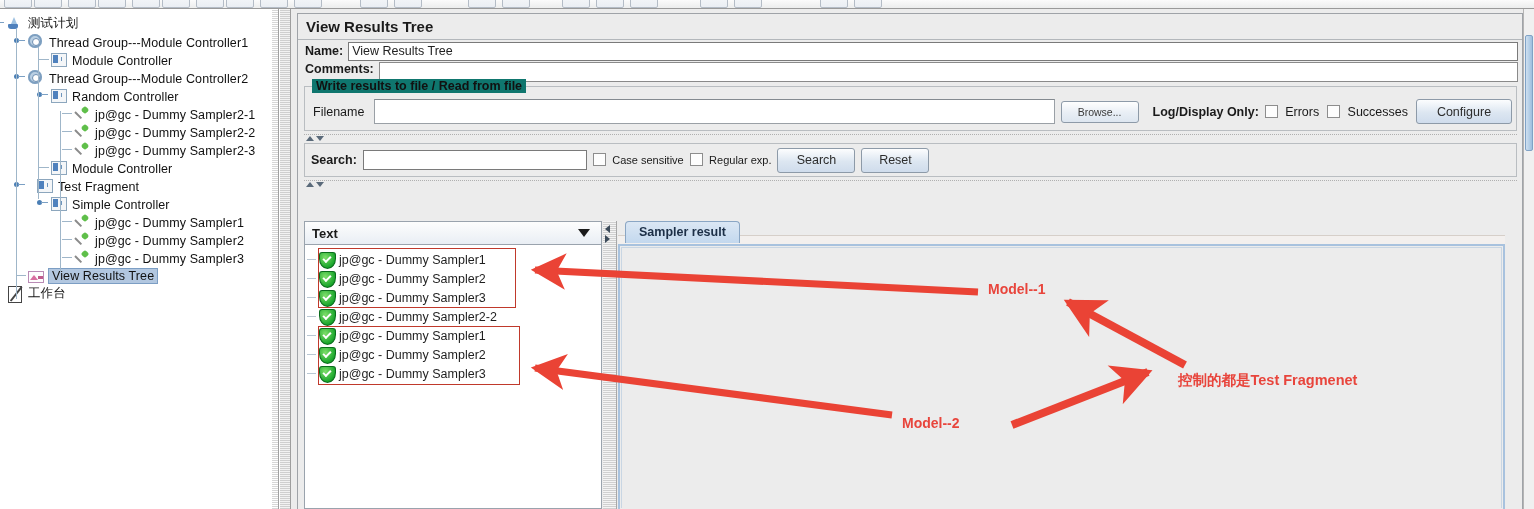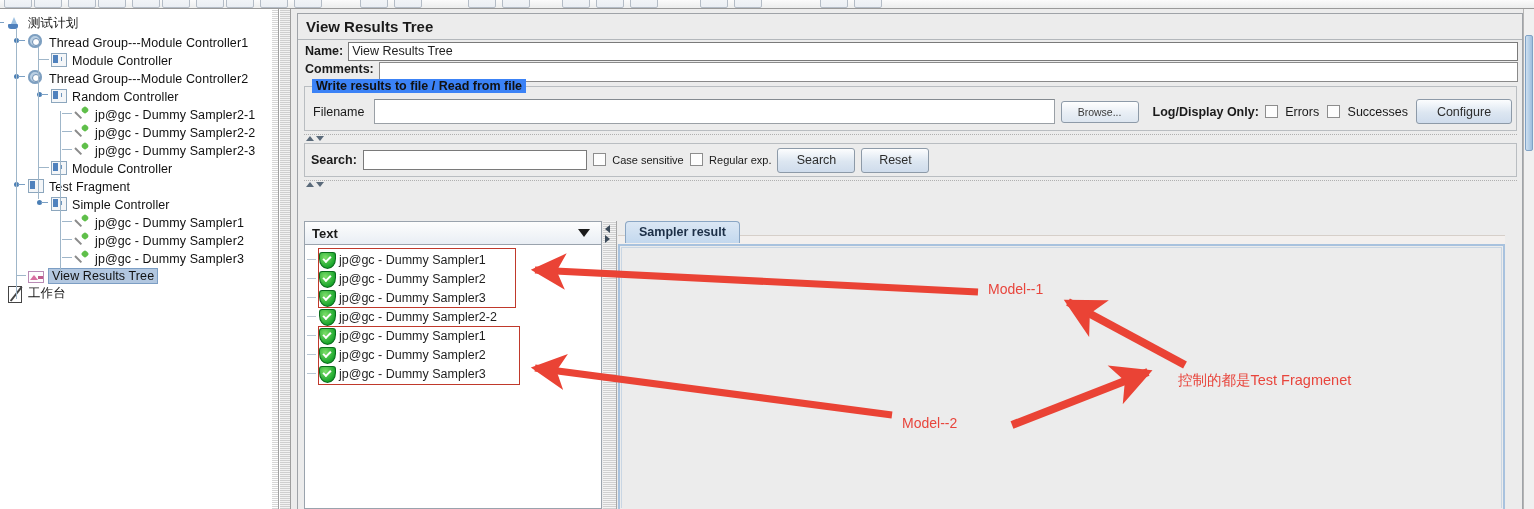--- a/index.html
+++ b/index.html
@@ -167,21 +167,21 @@
   .comment-box {
     flex: 1; height: 20px; background: #ffffff; border: 1px solid #8a8a8a;
   }
 
   
   .group-box {
     margin: 2px 5px 0 6px; border: 1px solid #b9bdc1; position: relative;
     padding: 12px 4px 6px 4px; background: #ececec;
   }
   .group-title {
-    position: absolute; left: 7px; top: -8px; background: #3b82f6;
+    position: absolute; left: 7px; top: -8px; background: #0f766e;
     padding: 0 4px; font-size: 12.5px; font-weight: bold; color: #111;
   }
   .file-row { display: flex; align-items: center; gap: 6px; }
   .file-row .cap { font-size: 12.5px; margin: 0 4px 0 4px; }
   .file-input {
     flex: 1; height: 25px; background: #fff; border: 1px solid #9aa0a6; border-top-color:#848a90;
   }
   .btn {
     border: 1px solid #8d9aa8; border-radius: 3px;
     background: linear-gradient(#fcfdfe, #dce6f1 55%, #cfdcec);
@@ -313,20 +313,21 @@
     position: absolute; left: 1px; right: 1px; top: 26px; height: 116px;
     background: linear-gradient(90deg,#cfe0f0,#9dbfdf);
     border: 1px solid #7fa2c6; border-radius: 2px;
   }
 
   
   .anno { position: absolute; left: 0; top: 0; width: 1534px; height: 509px; pointer-events: none; }
   .anno-txt {
     position: absolute; color: #e8453c; font-size: 14px; white-space: nowrap;
     font-family: "Liberation Sans", sans-serif;
+    font-weight: bold;
   }
   .anno-txt.cn { font-size: 14.5px; }
 </style>
 </head>
 <body>
 
 <div id="app">
 
   <div class="toolstrip">
     <div class="tbtn" style="left:4px"></div>
@@ -392,21 +393,21 @@
         <div class="node" style="left: 73px; top: 131px;">
           <span class="ico ic-pipette"></span>
           <span class="lbl">jp@gc - Dummy Sampler2-3</span>
         </div>
         <div class="tline h" style="left: 62px; top: 140px; width: 10px;"></div>
         <div class="node" style="left: 50px; top: 149px;">
           <span class="ico ic-ctrl"></span>
           <span class="lbl">Module Controller</span>
         </div>
         <div class="tline h" style="left: 39px; top: 158px; width: 10px;"></div>
-        <div class="node" style="left: 27px; top: 167px;">
+        <div class="node" style="left: 36px; top: 167px;">
           <span class="ico ic-ctrl"></span>
           <span class="lbl">Test Fragment</span>
         </div>
         <div class="handle" style="left: 14px; top: 170px;"></div>
         <div class="node" style="left: 50px; top: 185px;">
           <span class="ico ic-ctrl"></span>
           <span class="lbl">Simple Controller</span>
         </div>
         <div class="handle" style="left: 37px; top: 188px;"></div>
         <div class="node" style="left: 73px; top: 203px;">

